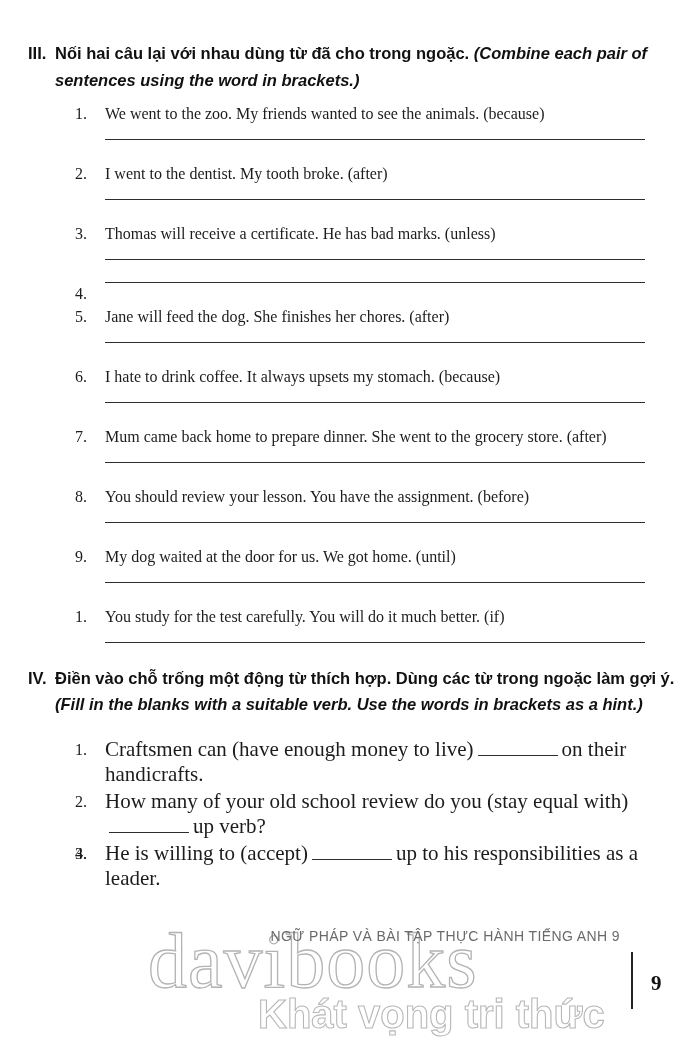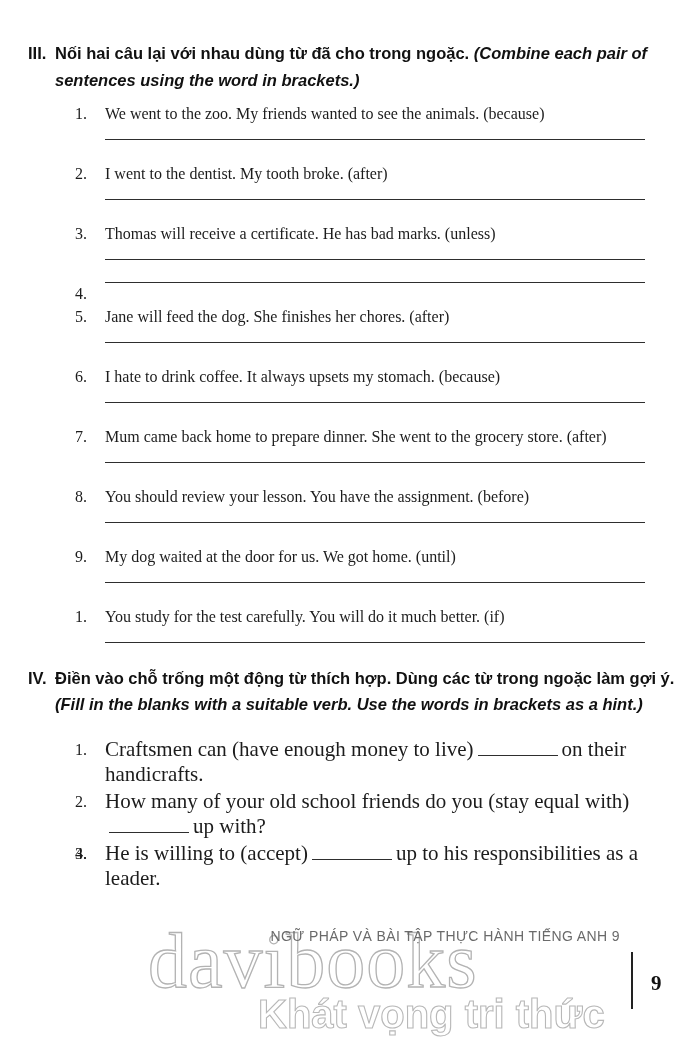--- a/index.html
+++ b/index.html
@@ -195,21 +195,21 @@
     <div>
 
         <div class="q4item">
           <span class="qnum">1.</span>
           <div class="qtext"><span>Craftsmen can (have enough money to live)</span><span class="iblank"></span><span>on their handicrafts.</span>
           </div>
         </div>
 
         <div class="q4item">
           <span class="qnum">2.</span>
-          <div class="qtext"><span>How many of your old school friends do you (stay equal with)</span><span class="iblank"></span><span>up with?</span>
+          <div class="qtext"><span>How many of your old school review do you (stay equal with)</span><span class="iblank"></span><span>up verb?</span>
           </div>
         </div>
 
         <div class="q4item">
           <span class="qnum">3.</span>
         </div>
 
         <div class="q4item">
           <span class="qnum">4.</span>
           <div class="qtext"><span>He is willing to (accept)</span><span class="iblank"></span><span>up to his responsibilities as a leader.</span>

